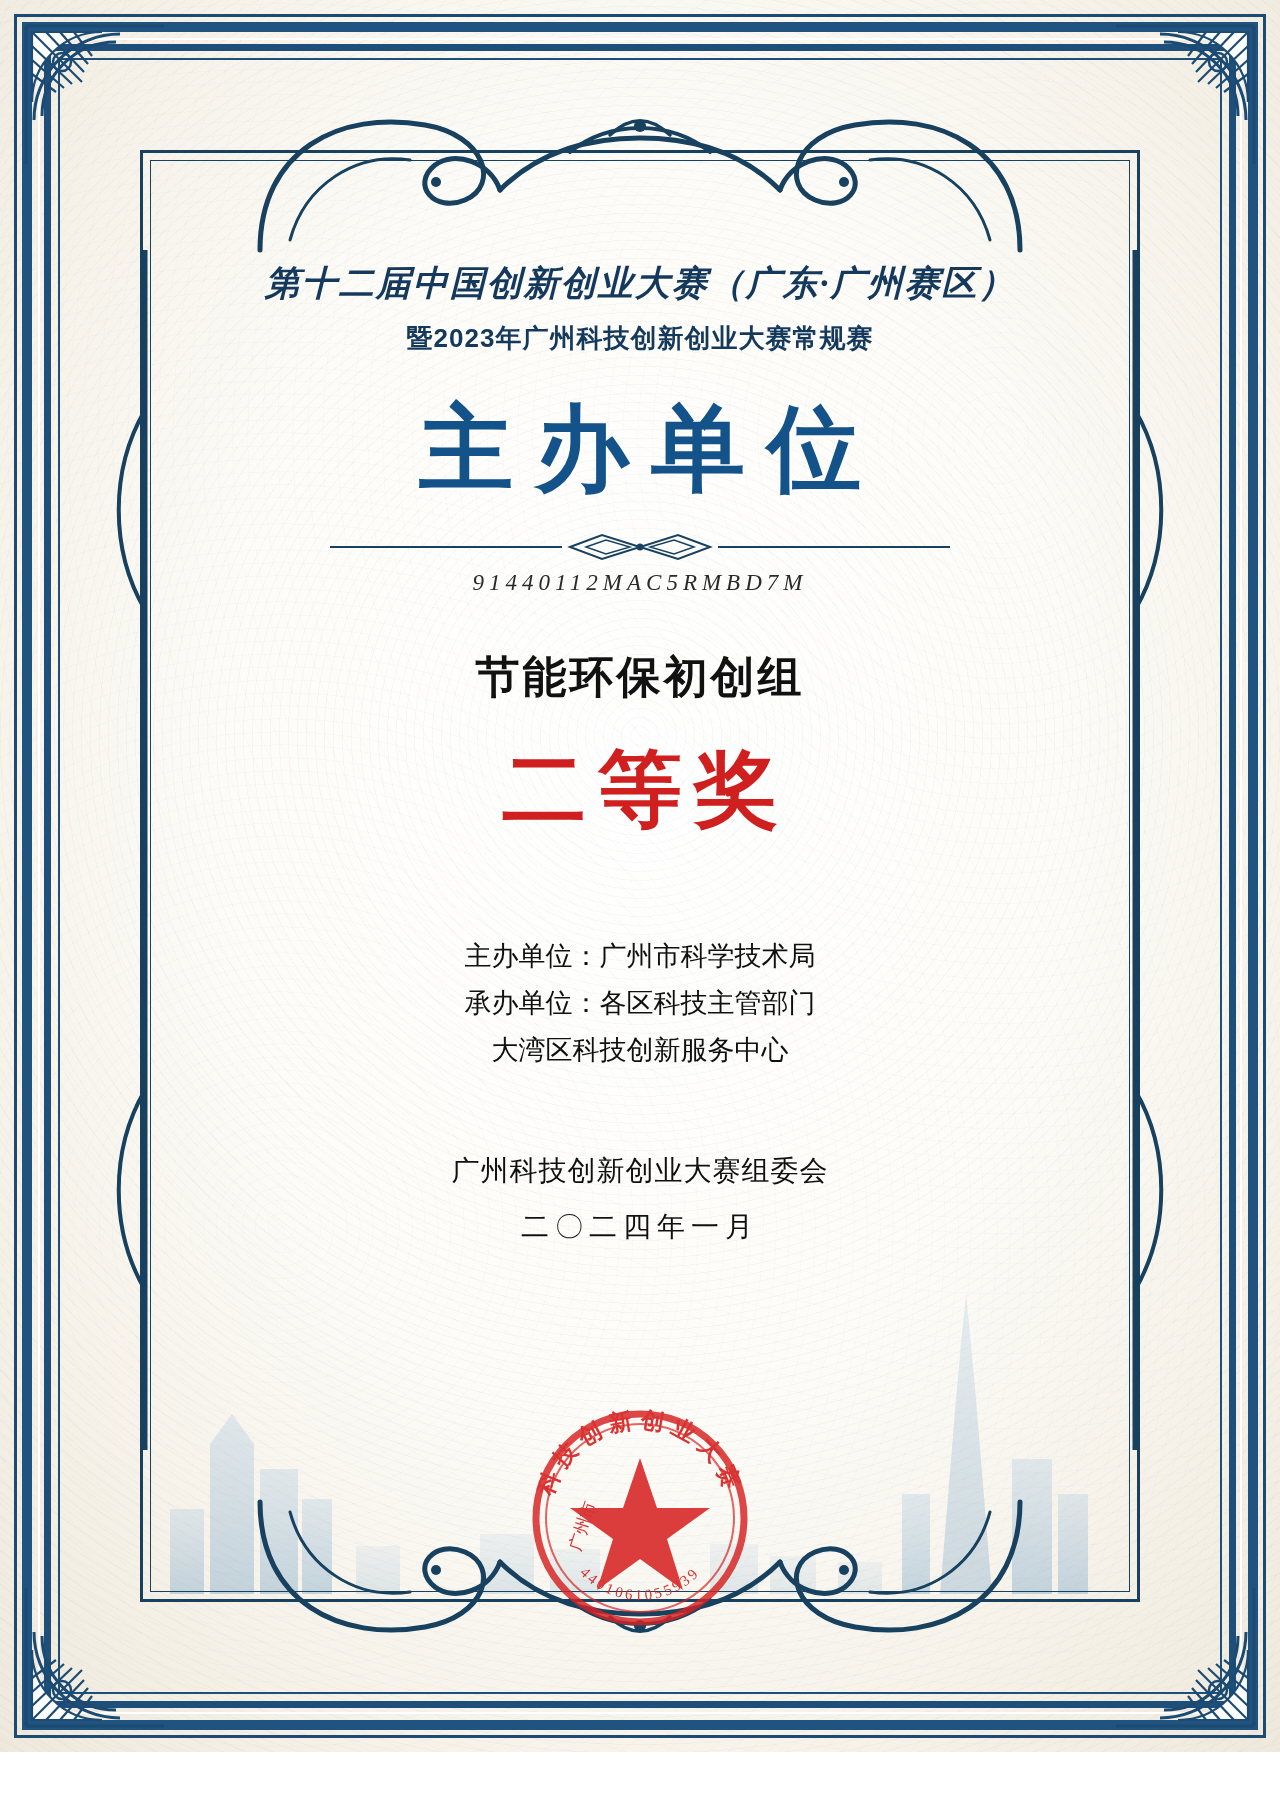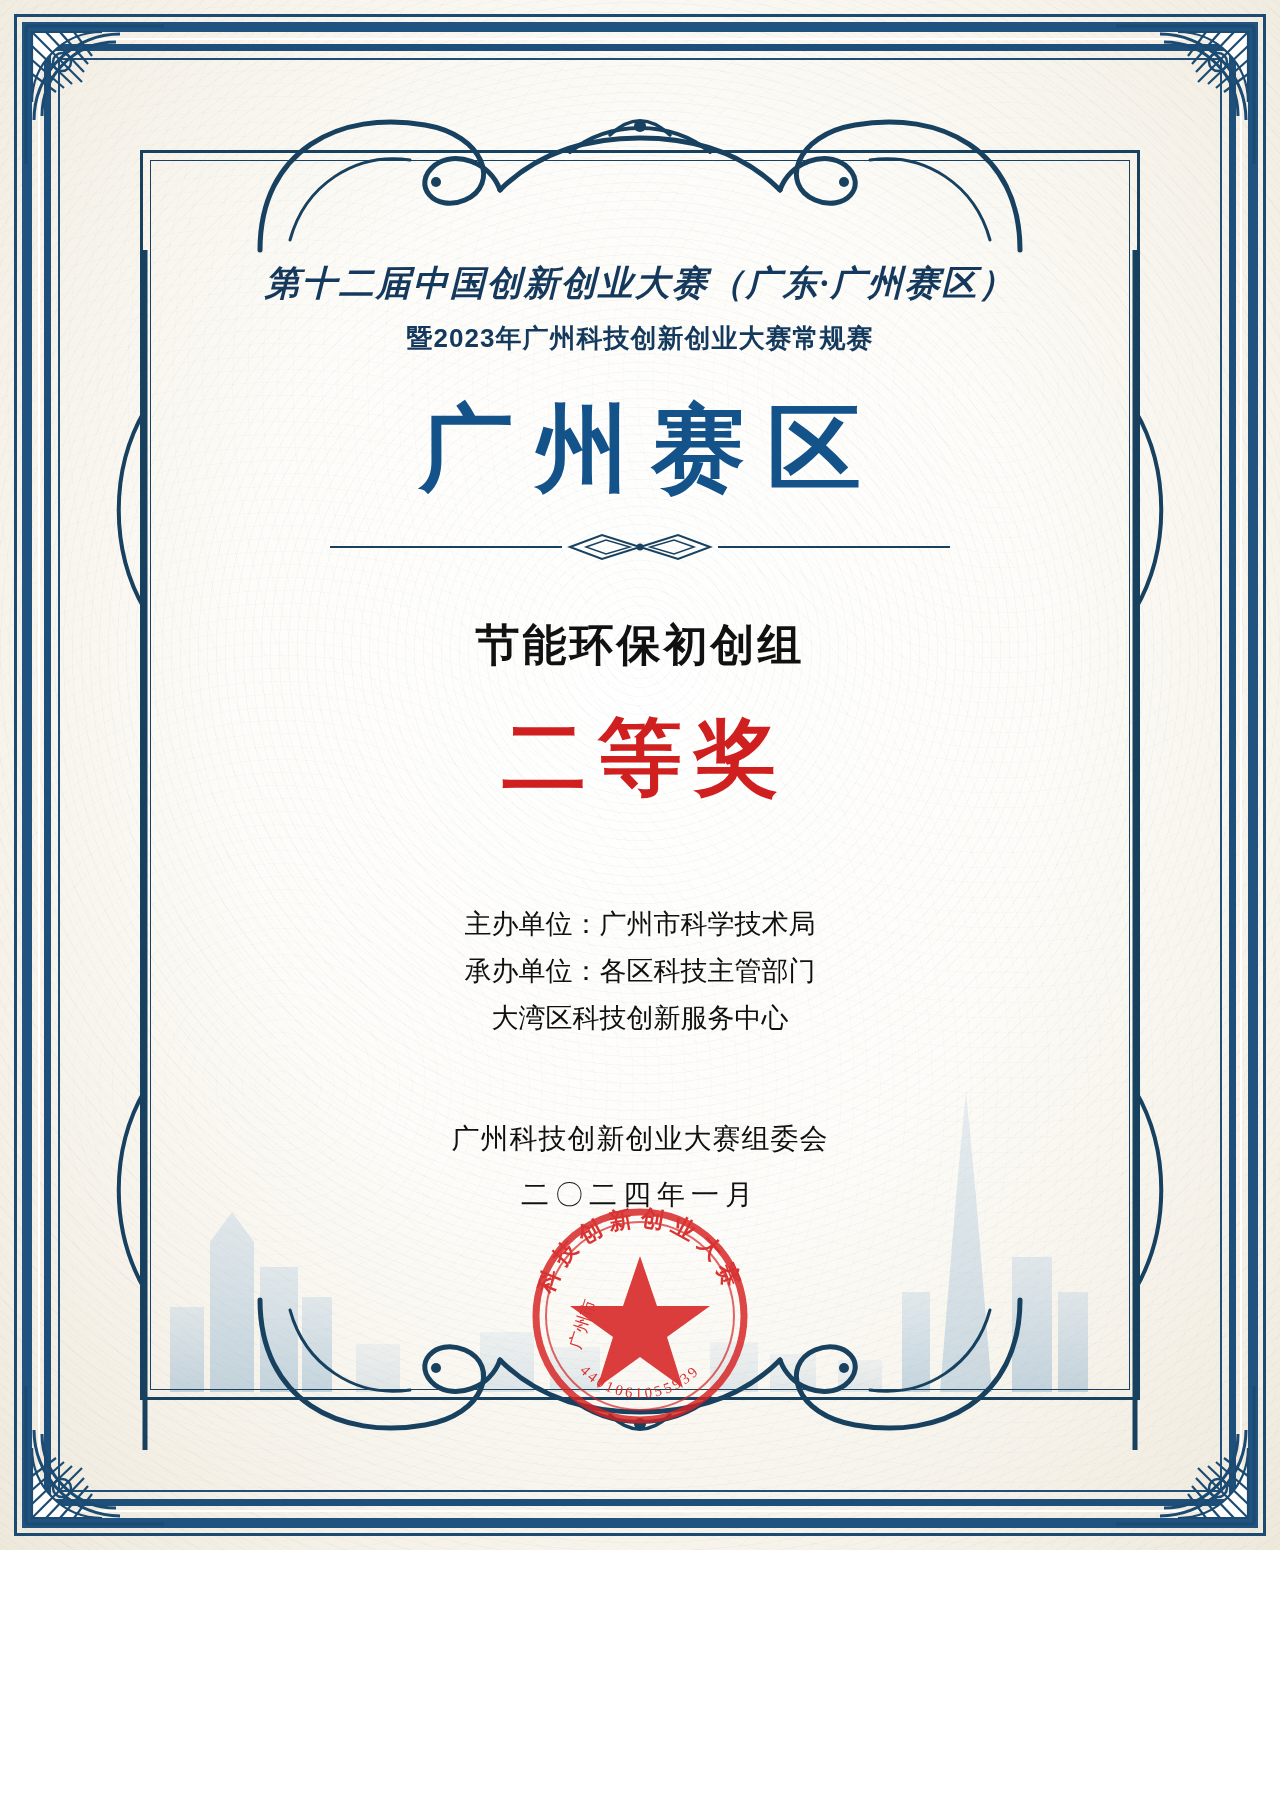--- a/index.html
+++ b/index.html
@@ -10,21 +10,21 @@
   body {
     width: 1280px;
     height: 1810px;
     font-family: "Liberation Serif", serif;
     overflow: hidden;
   }
 
   .certificate {
     position: relative;
     width: 1280px;
-    height: 1550px;
+    height: 1752px;
     background:
       radial-gradient(ellipse at 50% 45%, #ffffff 0%, #fdfcf8 45%, #f6f2e9 75%, #efe9dc 100%);
     overflow: hidden;
   }
 
   
   .texture {
     position: absolute;
     inset: 0;
     background-image:
@@ -403,36 +403,37 @@
       <path d="M45 160 C10 220, 10 300, 45 360" stroke-width="4"></path>
       <path d="M45 840 C10 900, 10 980, 45 1040" stroke-width="4"></path>
     </g>
   </svg>
 
   <div class="content">
 
     <div class="title-line1">第十二届中国创新创业大赛（广东·广州赛区）</div>
     <div class="title-line2">暨2023年广州科技创新创业大赛常规赛</div>
 
-    <div class="main-title">广州赛区</div>
+    <div class="main-title">主办单位</div>
 
     <div class="divider">
       <svg viewBox="0 0 620 34" width="620" height="34">
         <g stroke="#17415f" stroke-width="2" fill="none">
           <line x1="0" y1="17" x2="232" y2="17"></line>
           <line x1="388" y1="17" x2="620" y2="17"></line>
           <path d="M240 17 L272 5 L310 17 L272 29 Z"></path>
           <path d="M380 17 L348 5 L310 17 L348 29 Z"></path>
           <path d="M256 17 L276 10 L300 17 L276 24 Z" stroke-width="1.4"></path>
           <path d="M364 17 L344 10 L320 17 L344 24 Z" stroke-width="1.4"></path>
         </g>
         <circle cx="310" cy="17" r="3.5" fill="#17415f"></circle>
       </svg>
     </div>
 
+    <div class="credit-code">91440112MAC5RMBD7M</div>
 
     <div class="category">节能环保初创组</div>
 
     <div class="award">二等奖</div>
 
     <div class="organizers">
       <div class="row">主办单位：广州市科学技术局</div>
       <div class="row">承办单位：各区科技主管部门</div>
       <div class="row">大湾区科技创新服务中心</div>
     </div>

